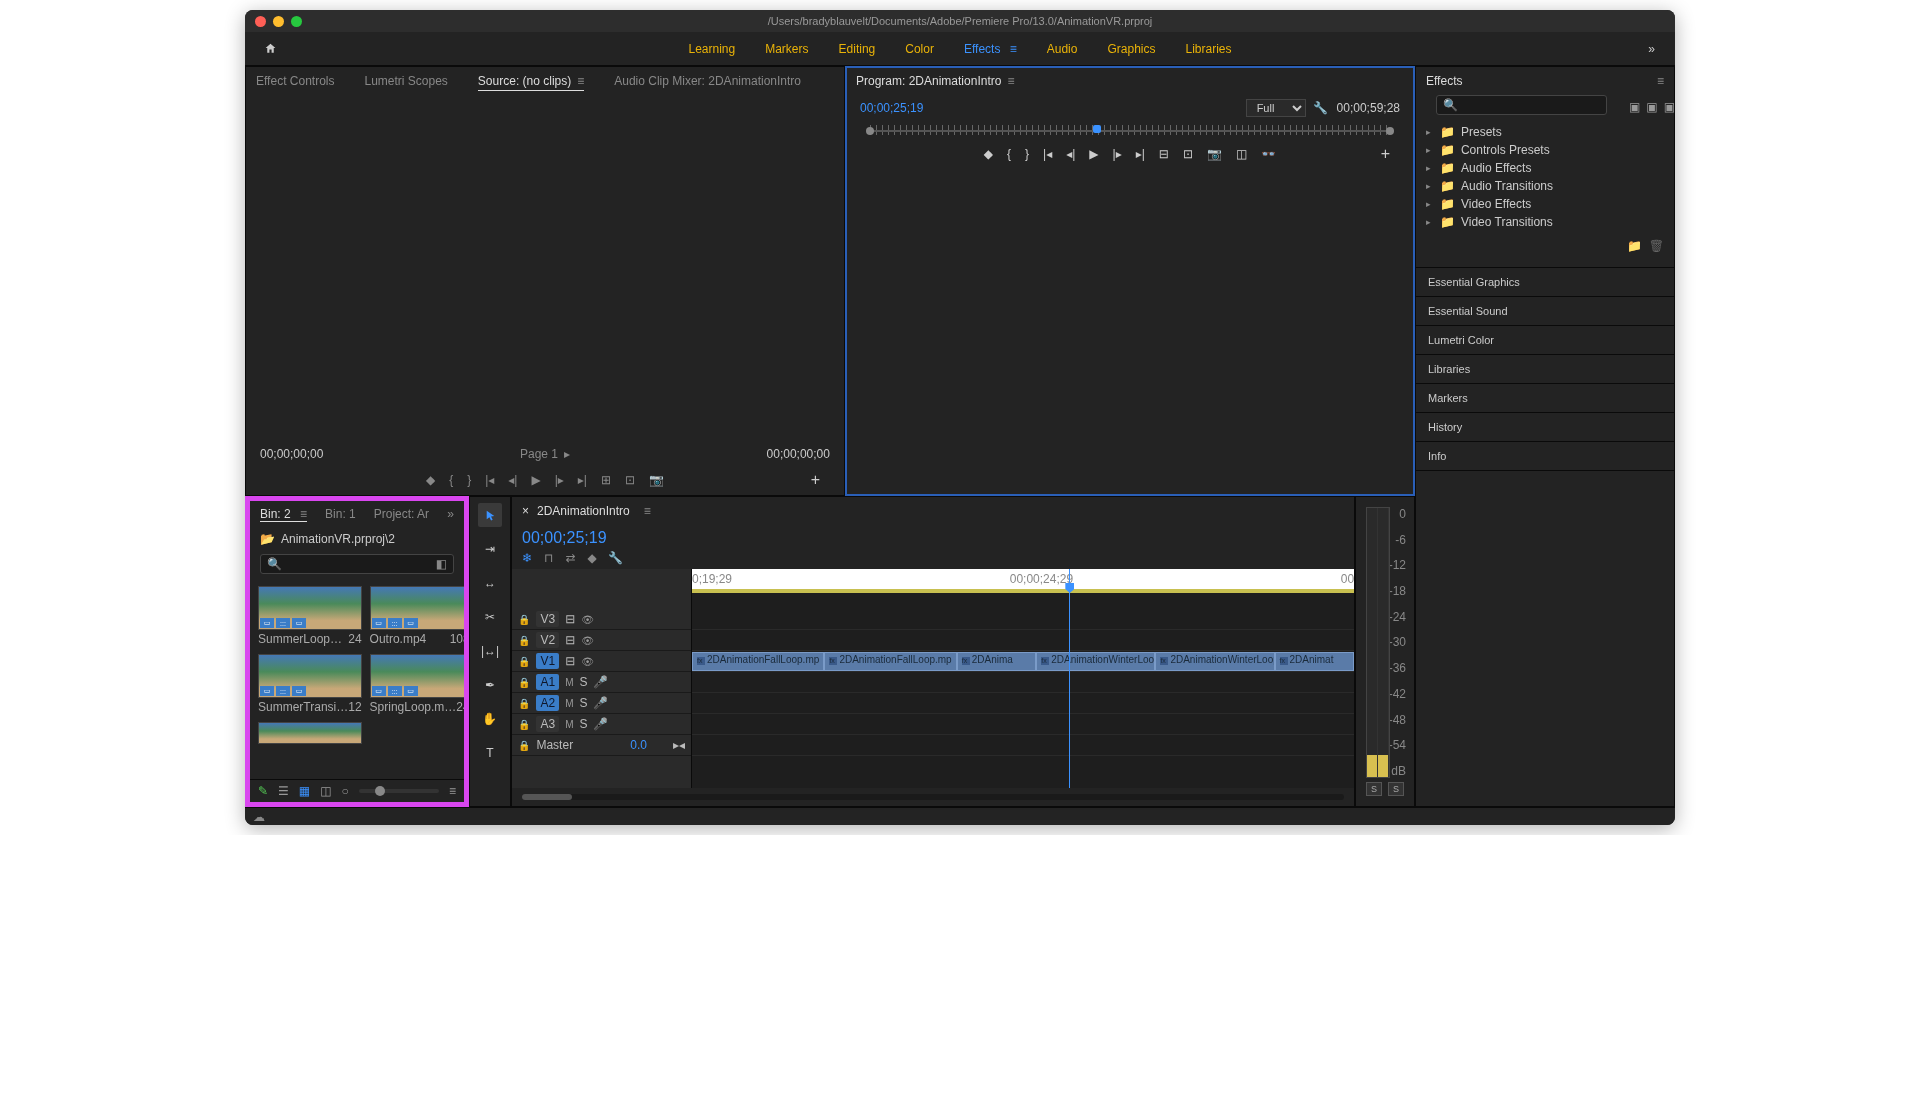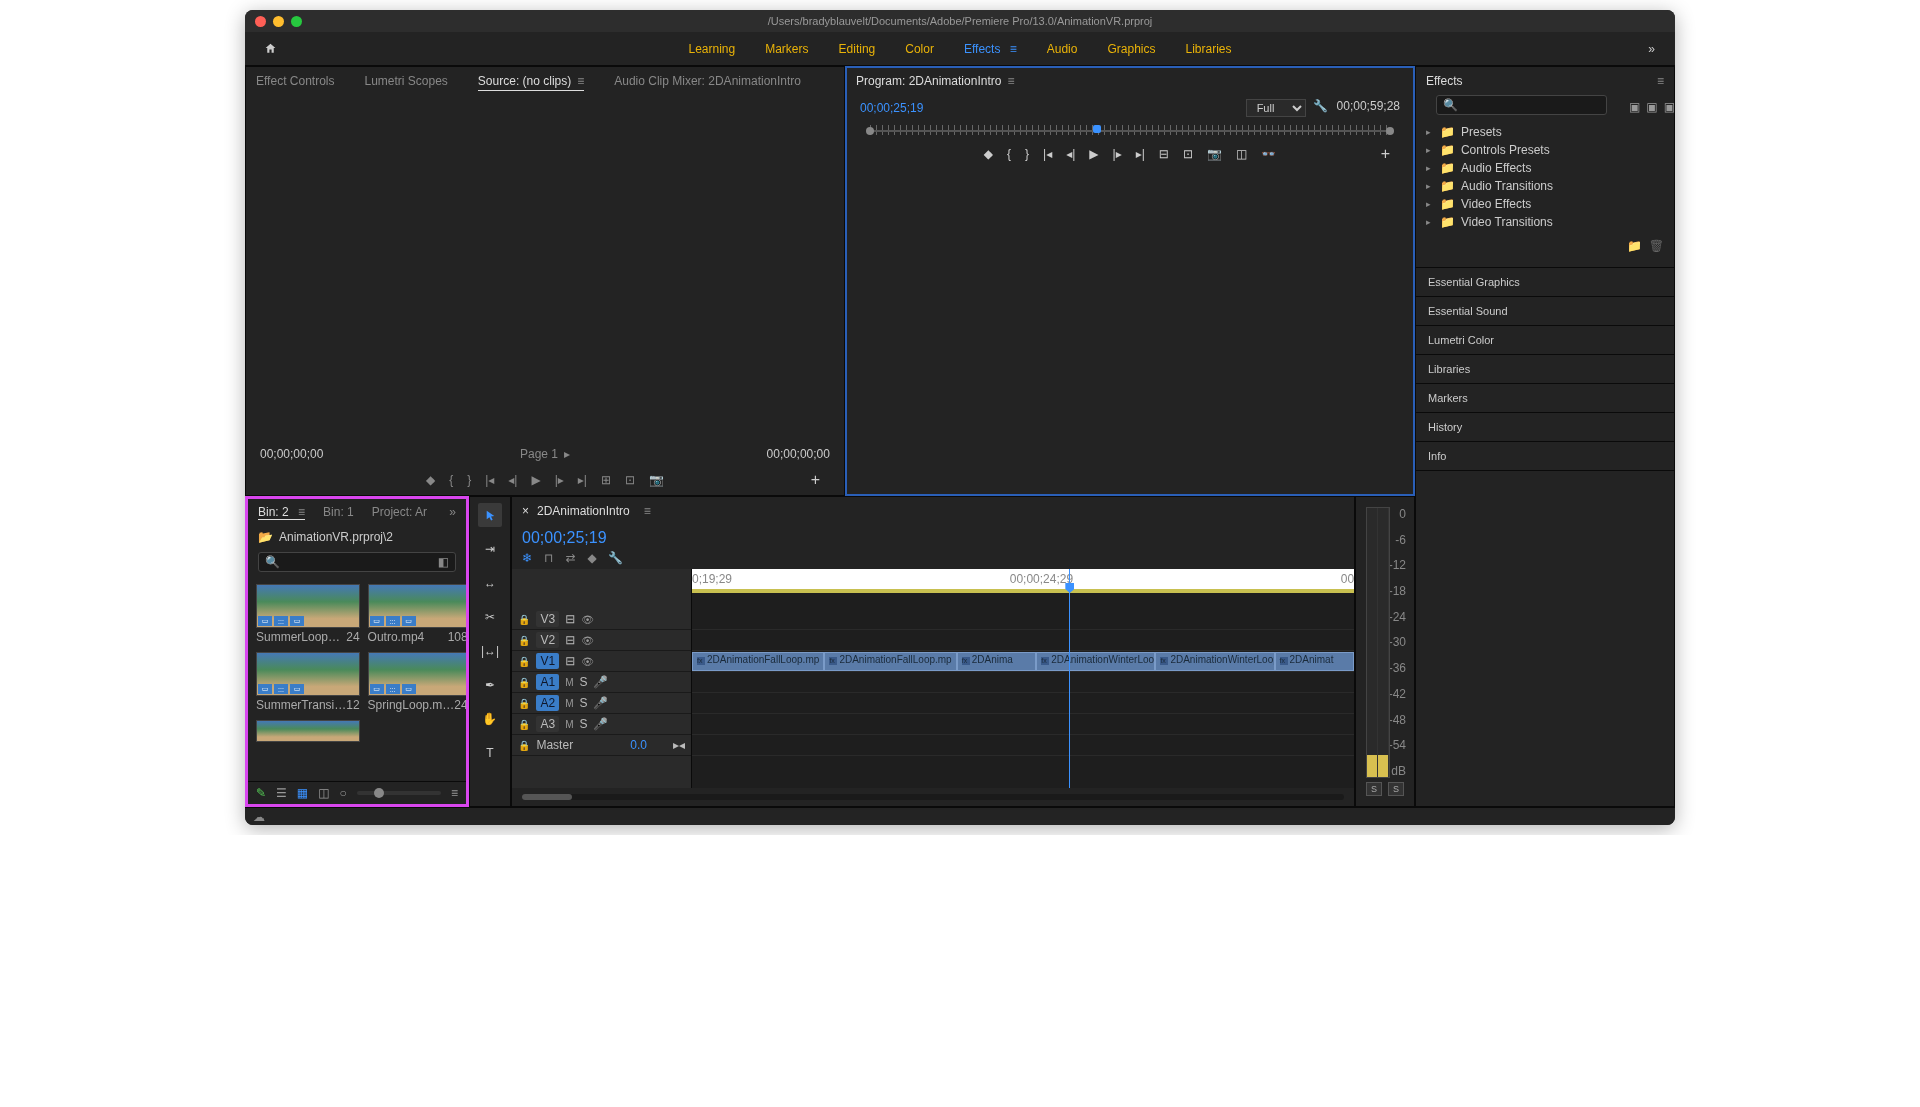--- a/index.html
+++ b/index.html
@@ -63,21 +63,21 @@
 .effects-search input { flex: 1; background: none; border: none; color: #ccc; font-size: 11px; outline: none; }
 .eff-icons { display: flex; gap: 6px; margin-left: 6px; color: #999; }
 .eff-tree { padding: 4px 10px; }
 .eff-item { display: flex; align-items: center; gap: 6px; padding: 2px 0; color: #ccc; font-size: 11px; cursor: pointer; }
 .eff-arrow { color: #888; font-size: 9px; width: 8px; }
 .folder-icon { color: #bbb; }
 .side-panels { border-top: 1px solid #0a0a0a; margin-top: 10px; }
 .side-panel-item { padding: 8px 12px; color: #ccc; font-size: 11px; cursor: pointer; border-bottom: 1px solid #0a0a0a; }
 
 .lower-row { grid-column: 1 / span 2; grid-row: 2; display: flex; }
-.project-panel { width: 224px; background: #232323; border: 3px solid #d946ef; display: flex; flex-direction: column; }
+.project-panel { width: 224px; background: #232323; border: 5px solid #d946ef; display: flex; flex-direction: column; }
 .proj-tabs { display: flex; gap: 18px; padding: 6px 10px; font-size: 11px; color: #888; }
 .proj-tabs .active { color: #ddd; border-bottom: 1px solid #ddd; }
 .proj-path { display: flex; align-items: center; gap: 6px; padding: 4px 10px; font-size: 11px; color: #ccc; }
 .proj-search { margin: 4px 10px; display: flex; align-items: center; background: #1a1a1a; border: 1px solid #444; border-radius: 3px; padding: 2px 6px; }
 .proj-search input { flex: 1; background: none; border: none; color: #ccc; font-size: 11px; outline: none; }
 .proj-grid { flex: 1; display: grid; grid-template-columns: 1fr 1fr; gap: 8px; padding: 8px; overflow-y: auto; align-content: start; }
 .clip-thumb { display: flex; flex-direction: column; gap: 2px; }
 .thumb-img { height: 44px; background: linear-gradient(180deg, #4578b5 0%, #4a8a5a 40%, #c8a878 80%); position: relative; border: 1px solid #444; }
 .thumb-badges { position: absolute; bottom: 1px; left: 1px; display: flex; gap: 2px; }
 .badge { width: 14px; height: 10px; background: #3a7dc8; font-size: 7px; color: #fff; display: flex; align-items: center; justify-content: center; }
@@ -196,21 +196,21 @@
     </div>
 
     <div class="panel program-panel">
       <div class="program-header">
         <span>Program: 2DAnimationIntro</span>
         <span class="menu-icon icon-btn">≡</span>
       </div>
       <div class="program-footer">
         <div class="prog-tc-row">
           <span class="current">00;00;25;19</span>
-          <span style="display:flex;gap:8px;margin-left:8px;">
+          <span style="display:flex;align-items:center;gap:8px;margin-left:8px;">
             <select class="res-select"><option>Full</option></select>
             <span class="icon-btn">🔧</span>
             <span>00;00;59;28</span>
           </span>
         </div>
         <div class="scrub-bar">
           <div class="tick-bar"></div>
           <div class="scrub-track"></div>
           <div class="endpoint" style="left:6px;"></div>
           <div class="endpoint" style="right:6px;"></div>

